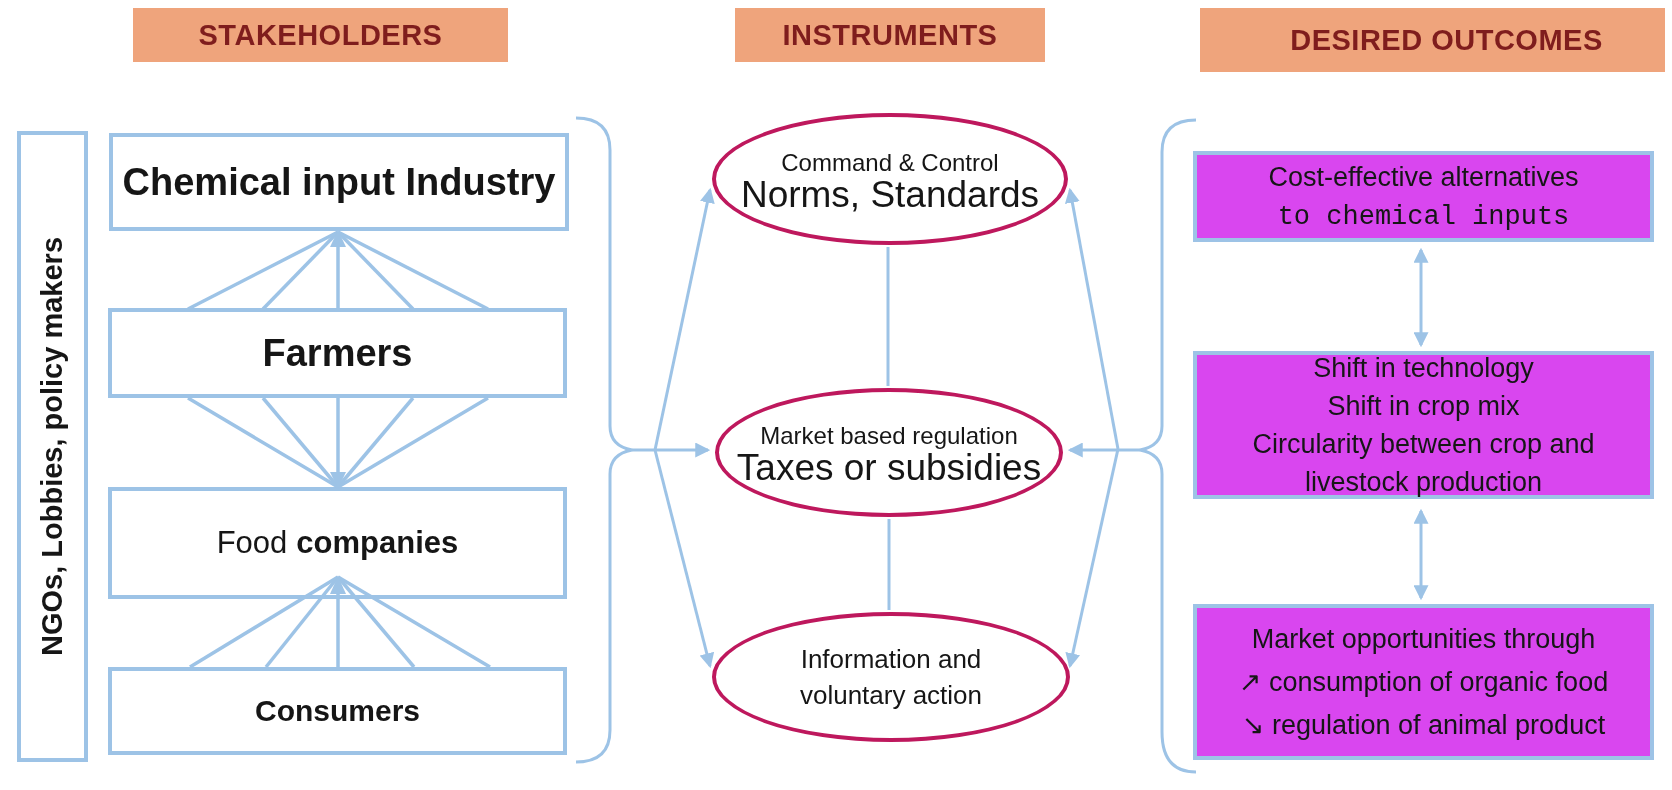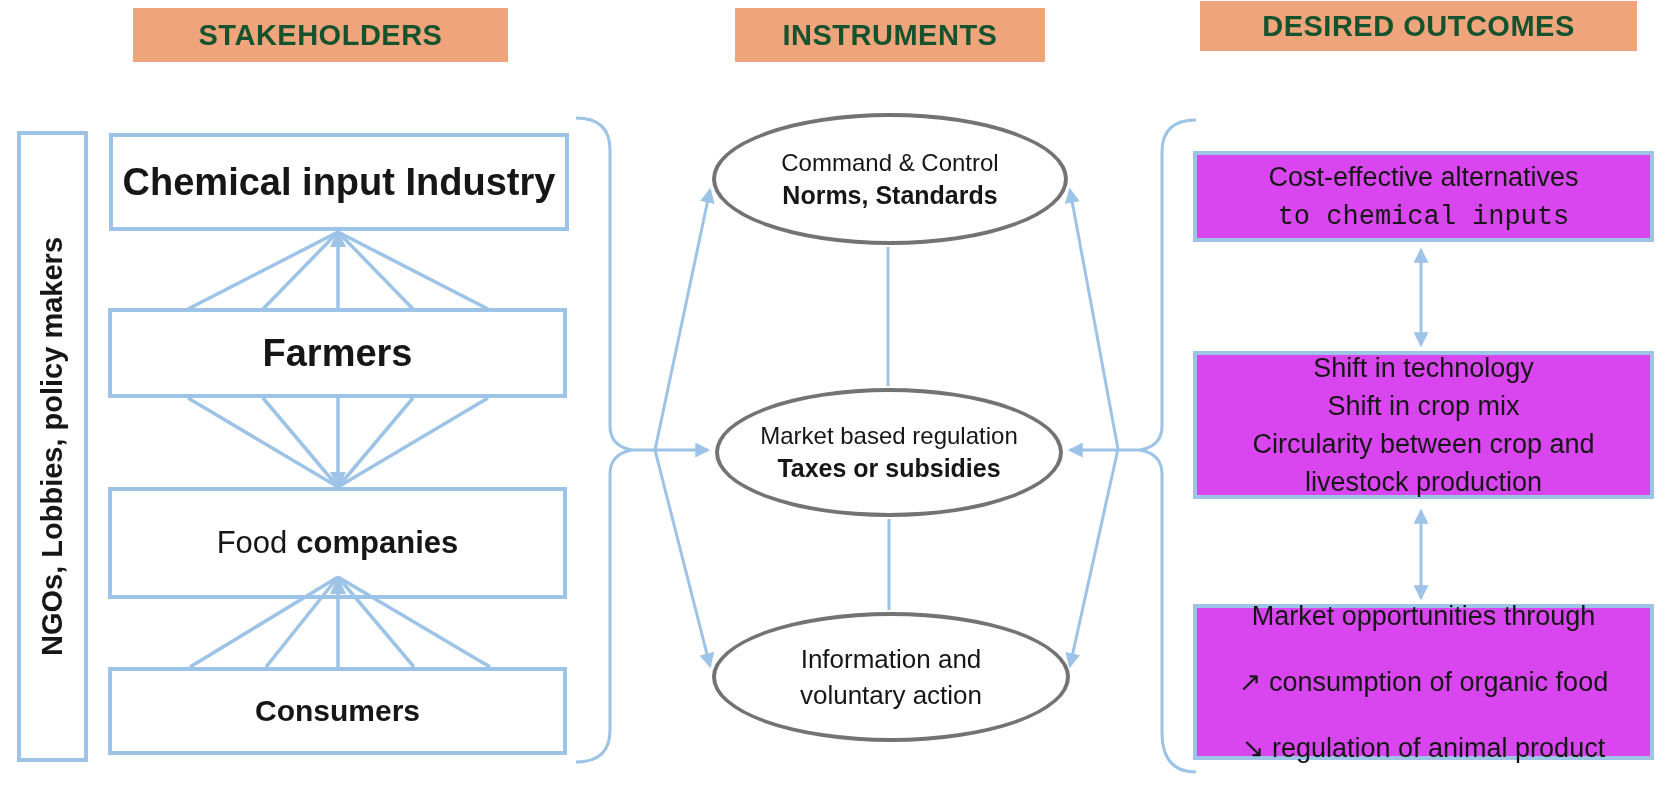--- a/index.html
+++ b/index.html
@@ -1,48 +1,48 @@
 <!DOCTYPE html>
 <html><head>
 <meta charset="utf-8">
 <style>
   html,body{margin:0;padding:0;background:#ffffff;}
   #diagram{position:relative;width:1672px;height:790px;background:#ffffff;
            font-family:"Liberation Sans",sans-serif;color:#161616;overflow:hidden;}
   .hdr{position:absolute;display:flex;align-items:center;justify-content:center;
-       color:#14532d;font-weight:bold;font-size:29px;letter-spacing:.5px;}
+       color:#7f1d1d;font-weight:bold;font-size:29px;letter-spacing:.5px;}
   .sbox{position:absolute;box-sizing:border-box;border:4px solid #9DC3E6;background:#fff;
         display:flex;align-items:center;justify-content:center;text-align:center;}
   .sbox .t{font-weight:bold;font-size:38px;}
   .mix .norm{font-weight:normal;font-size:31px;}
   .mix .bold{font-weight:bold;font-size:31px;}
   .vbar{position:absolute;box-sizing:border-box;border:4px solid #9DC3E6;background:#fff;
         display:flex;align-items:center;justify-content:center;}
   .vbar span{transform:rotate(-90deg);white-space:nowrap;font-weight:bold;font-size:29px;}
-  .ell{position:absolute;box-sizing:border-box;border:4px solid #737373;border-radius:50%;
+  .ell{position:absolute;box-sizing:border-box;border:4px solid #be185d;border-radius:50%;
        background:#fff;display:flex;flex-direction:column;align-items:center;justify-content:center;
        text-align:center;}
   .ell .l1{font-size:24px;font-weight:normal;line-height:31px;}
-  .ell .l2{font-size:25px;font-weight:bold;line-height:34px;}
+  .ell .l2{font-size:37px;font-weight:normal;line-height:34px;}
   .ell .lb{font-size:26px;font-weight:normal;line-height:36px;}
   .rbox{position:absolute;box-sizing:border-box;border:4px solid #9DC3E6;background:#d946ef;
         display:flex;flex-direction:column;align-items:center;justify-content:center;
         text-align:center;font-size:27px;font-weight:normal;}
   .rbox div{line-height:38px;}
   .rbox.r3 div{line-height:43px;}
   svg.layer{position:absolute;left:0;top:0;pointer-events:none;}
 </style>
 </head>
 <body>
 
 <div id="diagram">
 
   <div class="hdr" style="left:133px;top:8px;width:375px;height:54px;background:#EFA47C;">STAKEHOLDERS</div>
   <div class="hdr" style="left:735px;top:8px;width:310px;height:54px;background:#EFA47C;">INSTRUMENTS</div>
-  <div class="hdr" style="left:1200px;top:1px;width:437px;height:50px;background:#EFA47C;">DESIRED OUTCOMES</div>
+  <div class="hdr" style="left:1200px;top:8px;width:437px;height:64px;background:#EFA47C;padding-left:28px;">DESIRED OUTCOMES</div>
 
   <div class="vbar" style="left:17px;top:131px;width:71px;height:631px;">
     <span>NGOs, Lobbies, policy makers</span>
   </div>
 
   <div class="sbox" style="left:109px;top:133px;width:460px;height:98px;">
     <span class="t">Chemical input Industry</span>
   </div>
   <div class="sbox" style="left:108px;top:308px;width:459px;height:90px;">
     <span class="t">Farmers</span>
@@ -72,21 +72,21 @@
   <div class="rbox" style="left:1193px;top:151px;width:461px;height:91px;">
     <div style="line-height:40px;">Cost-effective alternatives</div>
     <div style="line-height:40px;font-family:Liberation Mono, monospace;">to chemical inputs</div>
   </div>
   <div class="rbox" style="left:1193px;top:351px;width:461px;height:148px;">
     <div>Shift in technology</div>
     <div>Shift in crop mix</div>
     <div>Circularity between crop and</div>
     <div>livestock production</div>
   </div>
-  <div class="rbox r3" style="left:1193px;top:604px;width:461px;height:156px;gap:23px;">
+  <div class="rbox r3" style="left:1193px;top:604px;width:461px;height:156px;">
     <div>Market opportunities through</div>
     <div>↗ consumption of organic food</div>
     <div>↘ regulation of animal product</div>
   </div>
 
   <svg class="layer" width="1672" height="790" viewBox="0 0 1672 790">
     <defs>
       <marker id="arw" markerUnits="userSpaceOnUse" markerWidth="15" markerHeight="15" viewBox="0 0 10 10" refX="8.5" refY="5" orient="auto-start-reverse">
         <path d="M0,0 L10,5 L0,10 Z" fill="#9DC3E6"></path>
       </marker>

